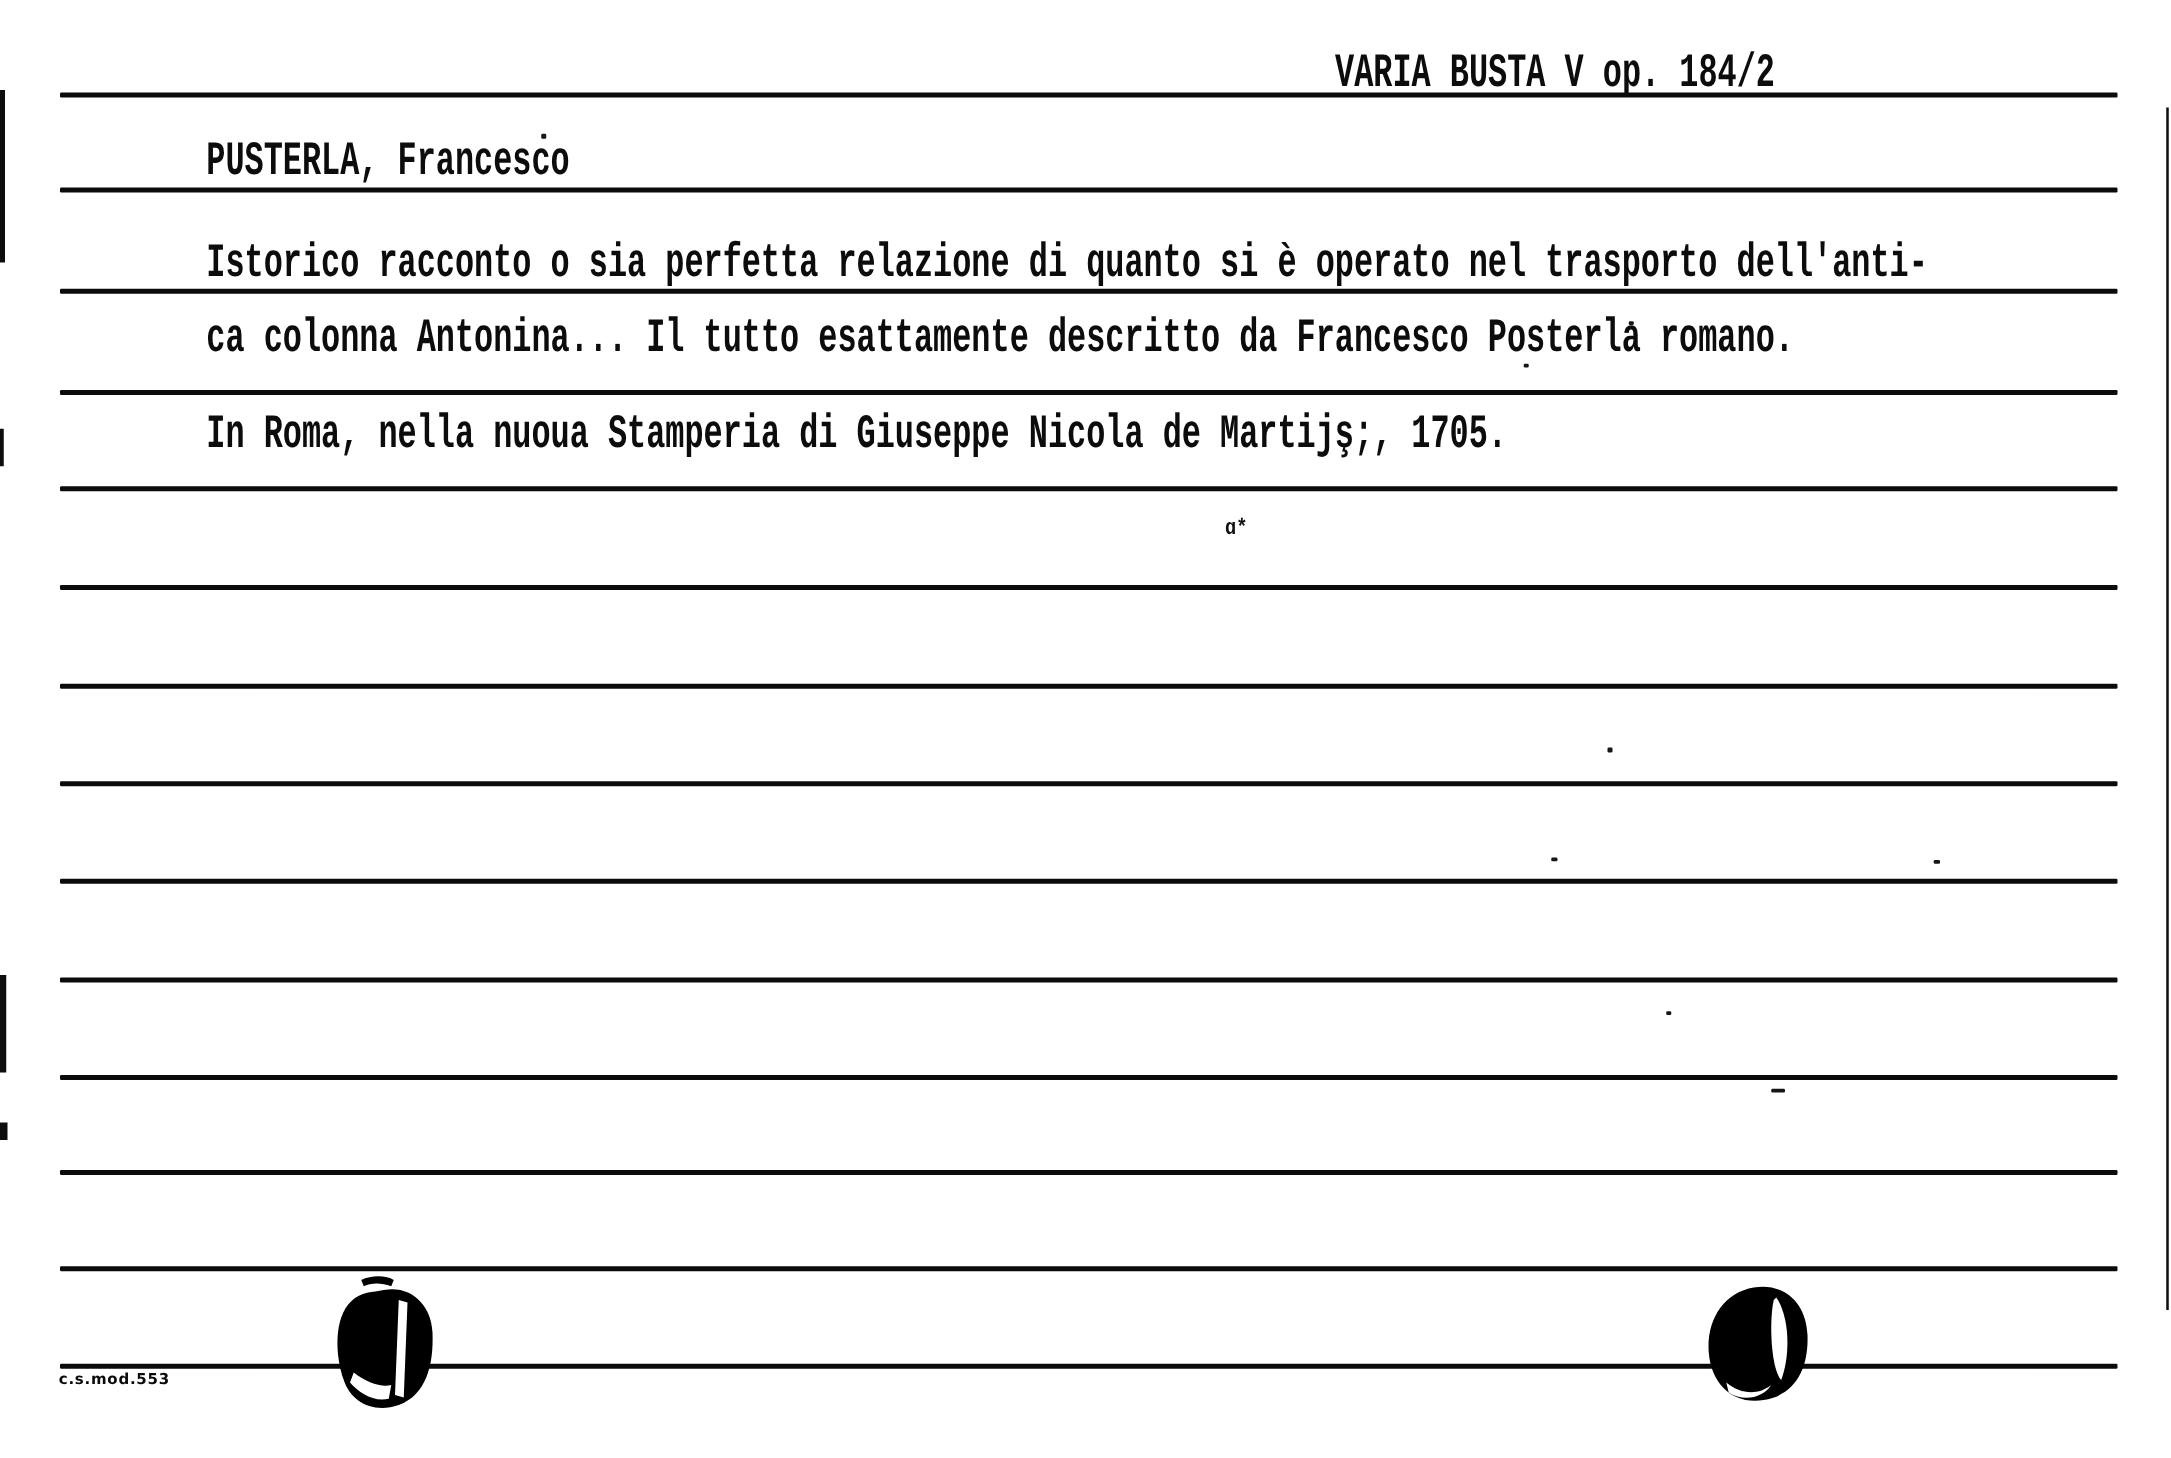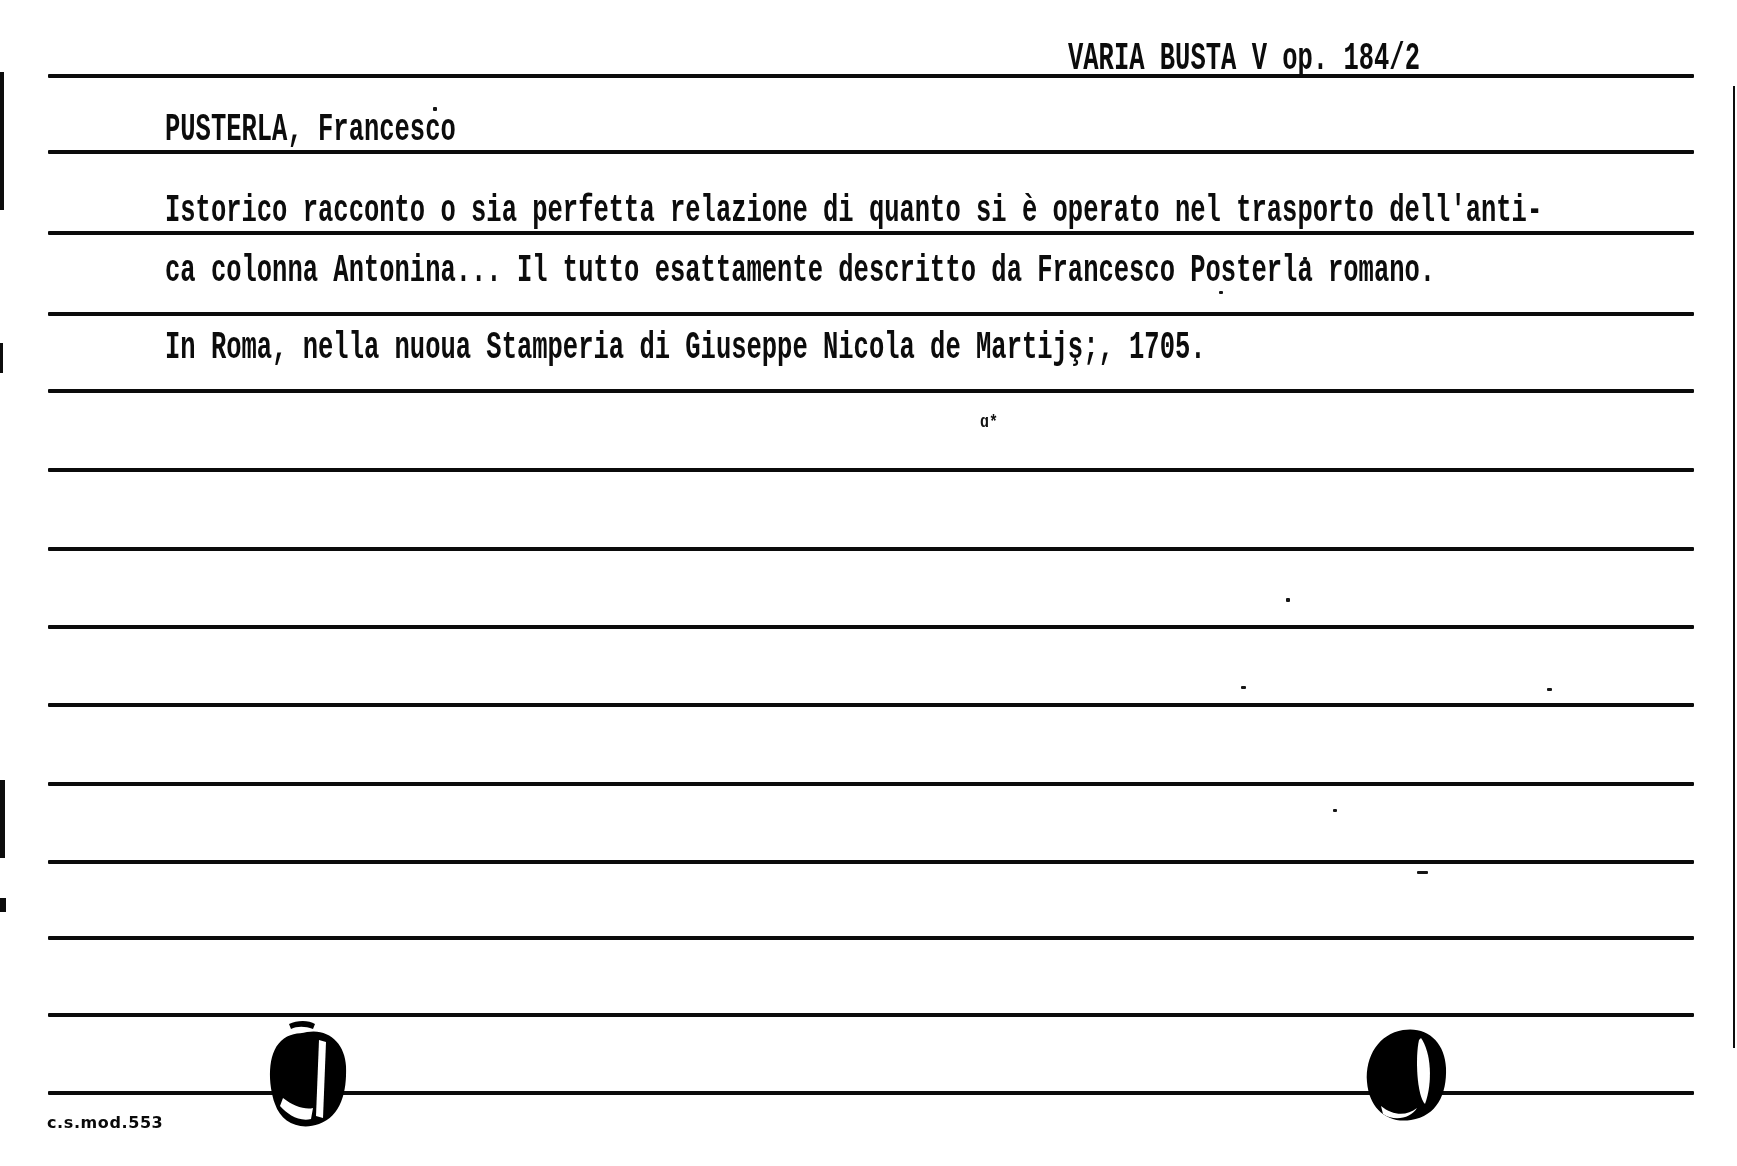--- a/index.html
+++ b/index.html
@@ -22,23 +22,22 @@
     transform-origin:left top;
     color:#0c0c0c;
   }
   .stray{
     position:absolute;font-size:15px;font-weight:700;line-height:1;
     transform:scale(1,1.2);transform-origin:left top;color:#111;
   }
   .form-no{
     position:absolute;
     font-family:"DejaVu Sans","Liberation Sans",sans-serif;
-    font-weight:700;font-size:16px;line-height:1;letter-spacing:0.6px;
+    font-weight:700;font-size:12px;line-height:1;letter-spacing:0.6px;
     color:#0a0a0a;
-    margin-top:18px;
   }
   .edge-bar{position:absolute;background:#0d0d0d;}
   .speck{position:absolute;background:#161616;border-radius:1px;}
   .punch{position:absolute;width:110px;height:120px;}
 </style>
 </head>
 <body>
 
 <div class="scan-page">
 

